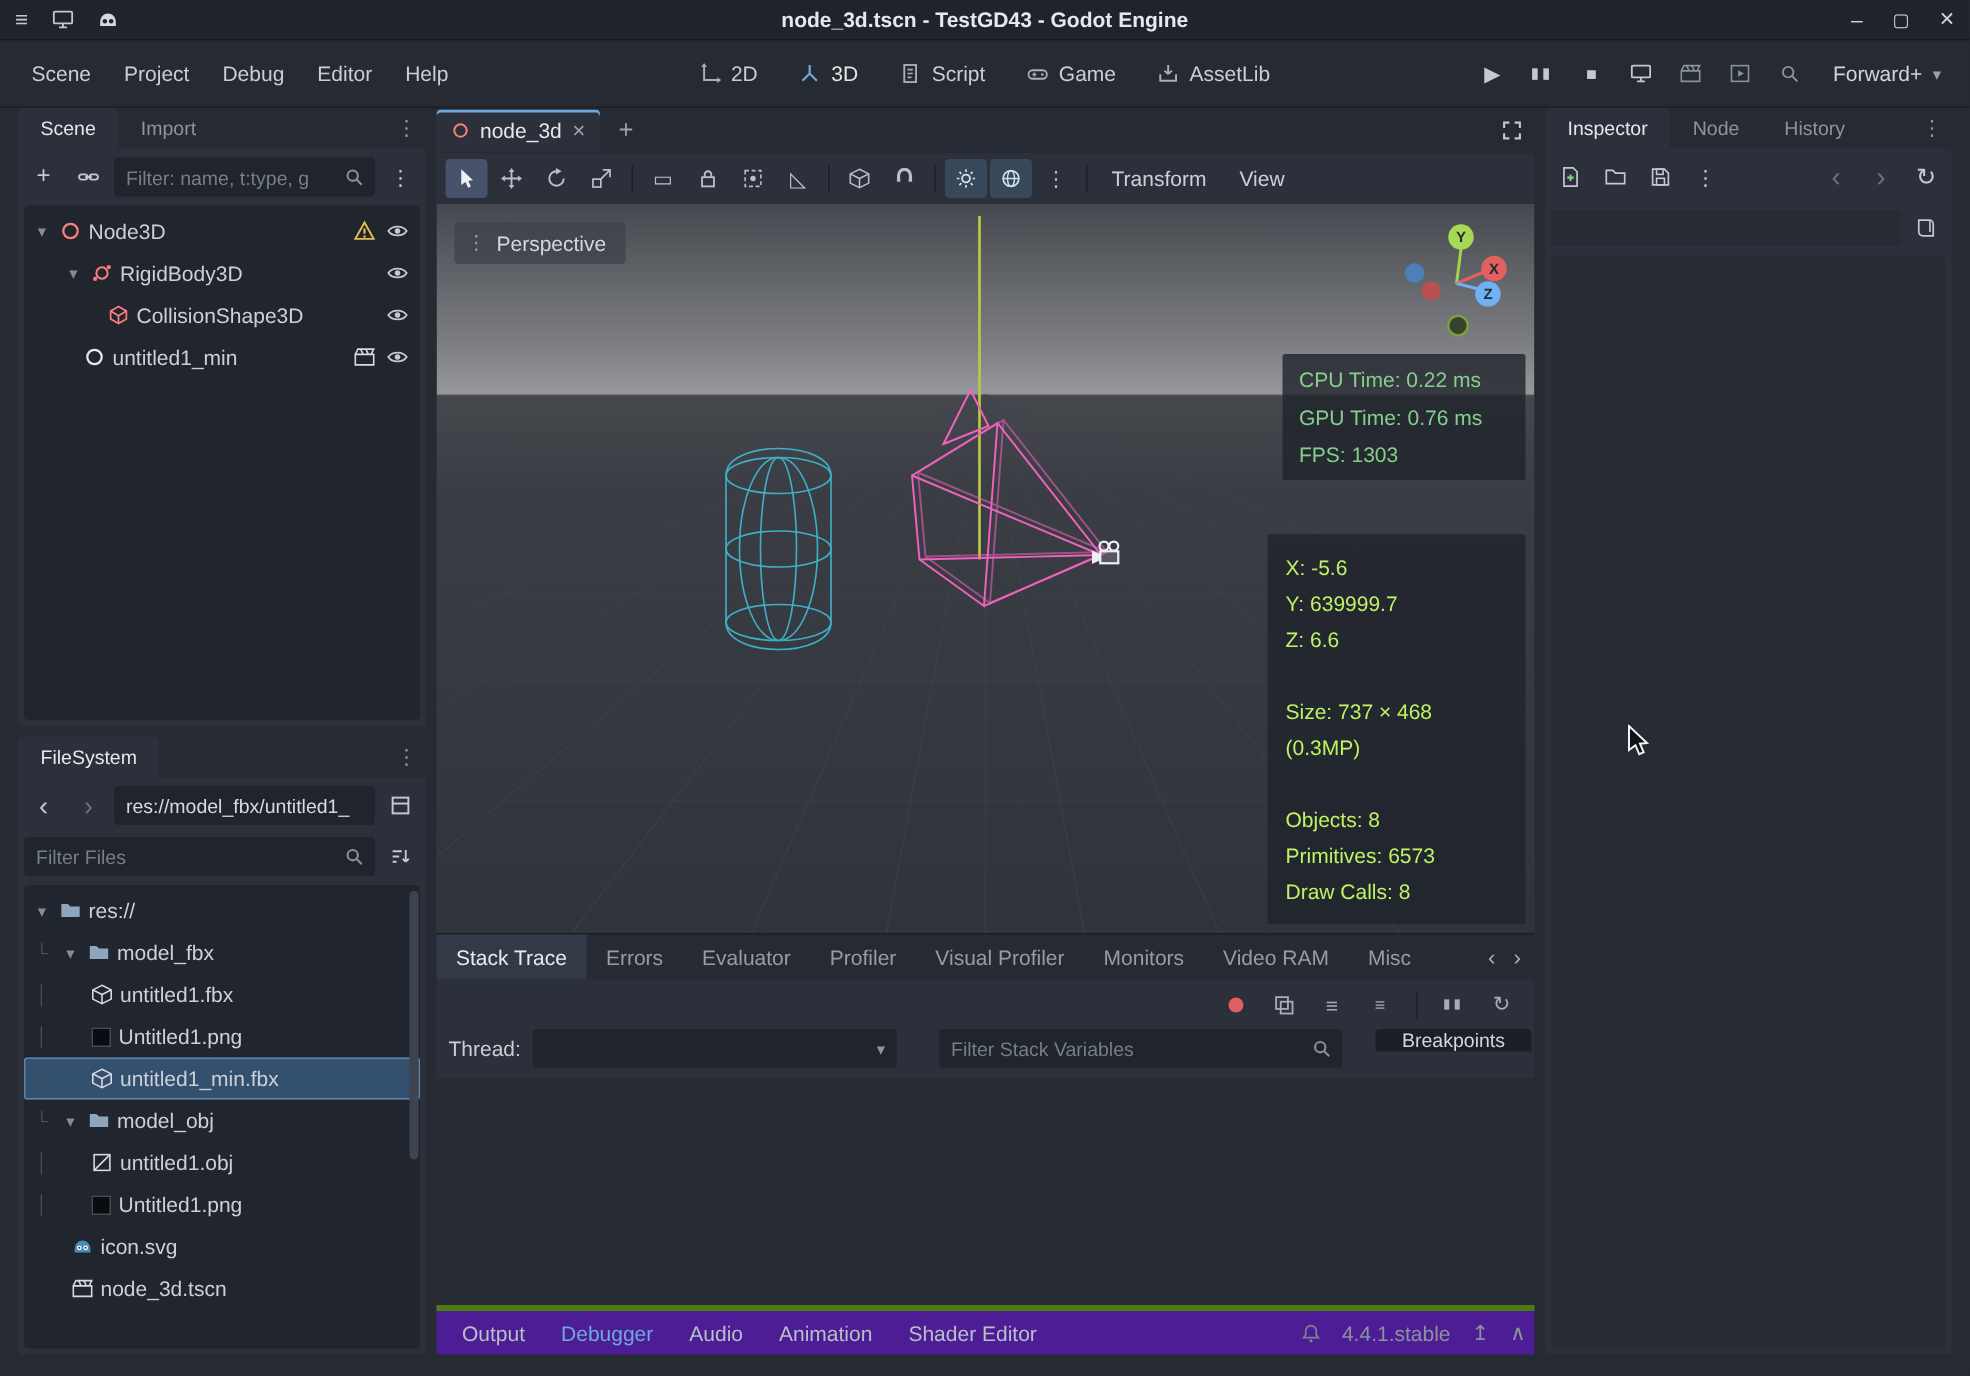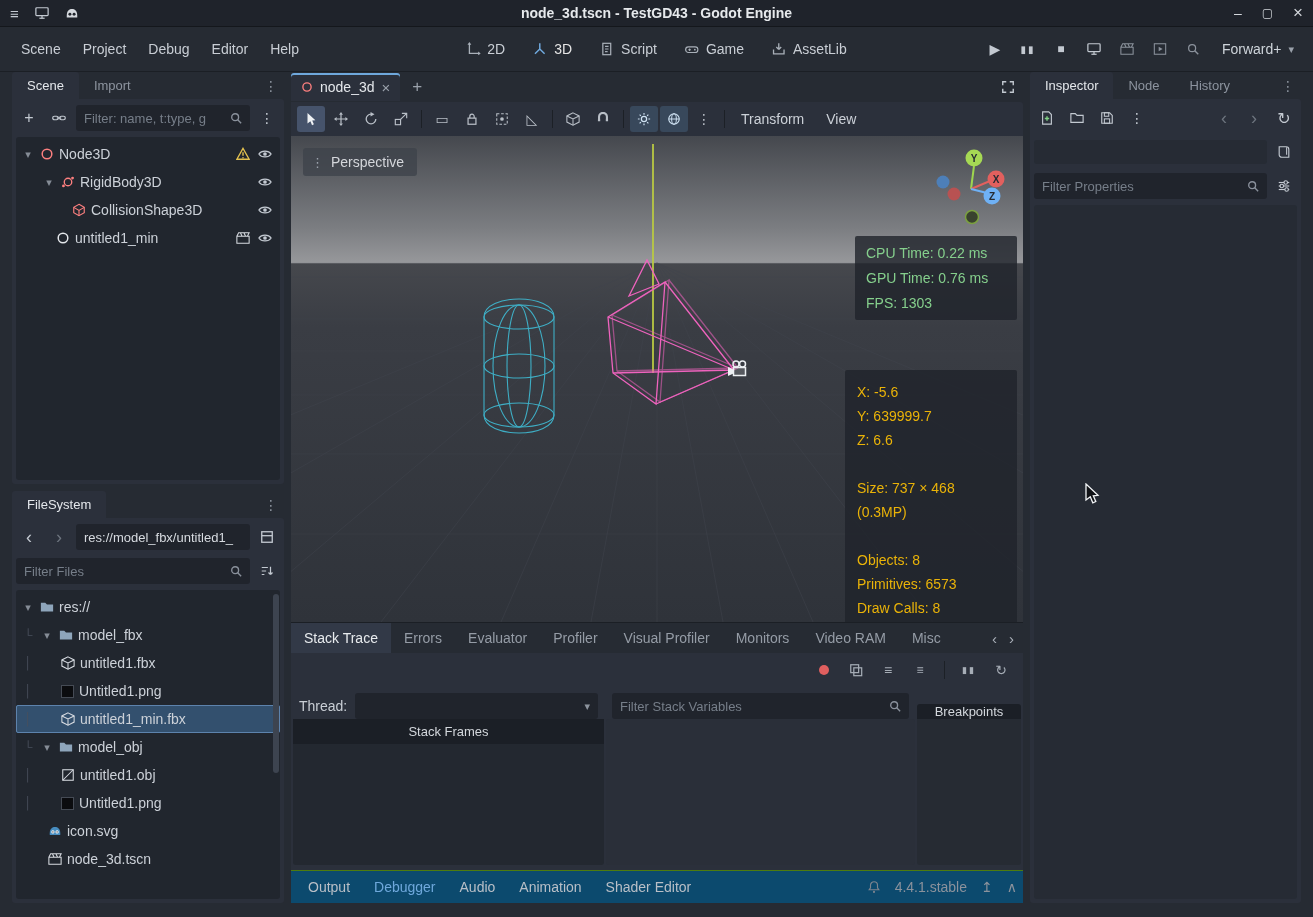--- a/index.html
+++ b/index.html
@@ -69,49 +69,49 @@
   .tb.on{background:#46536b;color:#eef1f4}
   .tb.env{background:rgba(111,168,220,.20);color:#cfe2f2}
   .vsep{width:1px;height:18px;background:#1c2026;margin:0 4px;flex:none}
   .tmenu{padding:6px 10px;color:#ccd1d8}
 
   .viewport{flex:1;position:relative;min-height:0;overflow:hidden;background:#34373d}
   .viewport svg.scene{position:absolute;inset:0;width:100%;height:100%}
   .persp{position:absolute;left:12px;top:12px;height:28px;background:rgba(62,66,74,.78);border-radius:3px;display:flex;align-items:center;gap:7px;padding:0 13px 0 8px;color:#d4d7db;font-size:14px}
   .persp .grip{color:#9aa1ab;font-size:13px}
   .statsbox{position:absolute;right:6px;top:100px;width:162px;background:rgba(31,35,42,.80);padding:9px 11px;display:flex;flex-direction:column;gap:9px;font-size:14px;color:#85cf8c;border-radius:2px}
-  .infobox{position:absolute;right:6px;top:234px;width:172px;background:rgba(31,35,42,.80);padding:10px 12px;font-size:14px;color:#eab308;line-height:24px;border-radius:2px}
+  .infobox{position:absolute;right:6px;top:220px;width:172px;background:rgba(31,35,42,.80);padding:10px 12px;font-size:14px;color:#bef264;line-height:24px;border-radius:2px}
   .infogap{height:24px}
   .camcursor{position:absolute;left:436px;top:224px;width:22px;height:18px}
 
   
   .dbg{height:248px;display:flex;flex-direction:column;background:#262b33;flex:none;border-top:1px solid #1b1f25}
   .dbg-tabs{height:30px;display:flex;align-items:center;flex:none}
   .dbg-tab{padding:0 13px;height:30px;display:flex;align-items:center;color:#959ca6;font-size:14px}
   .dbg-tab.active{background:#323947;color:#e8ebee}
   .dbg-tabnav{margin-left:auto;display:flex;gap:2px;padding-right:4px;color:#aab0b9;font-size:15px}
   .dbg-tabnav span{padding:0 5px}
   .dbg-toolbar{height:33px;display:flex;align-items:center;justify-content:flex-end;gap:8px;padding:0 10px;background:#2b303b;flex:none}
   .dti{width:24px;height:24px;display:flex;align-items:center;justify-content:center;color:#a6adb6;border-radius:3px}
-  .dbg-controls{height:33px;display:flex;align-items:flex-end;background:#2b303b;flex:none;padding:0 2px;gap:6px}
+  .dbg-controls{height:33px;display:flex;align-items:flex-start;background:#2b303b;flex:none;padding:0 2px;gap:20px}
   .dc-left{width:311px;display:flex;align-items:center;gap:8px;padding:0 6px;flex:none}
   .dc-left .lbl{color:#c9ced5}
   .dropdown{flex:1;height:26px;background:#20242c;border-radius:3px;display:flex;align-items:center;justify-content:flex-end;padding:0 8px;color:#8d949f;font-size:11px}
   .dc-mid{flex:1;display:flex;align-items:center;padding:0 2px}
   .dc-right{width:104px;flex:none;display:flex;align-items:stretch}
   .bphead{flex:1;background:#1b1f26;border-radius:3px 3px 0 0;display:flex;align-items:center;justify-content:center;color:#d3d7dc;font-size:13px}
   .dbg-main{flex:1;display:flex;gap:2px;background:#2b303b;padding:0 2px 5px;min-height:0}
   .frames{width:311px;flex:none;display:flex;flex-direction:column}
   .frames-head{height:25px;background:#1b1f26;display:flex;align-items:center;justify-content:center;color:#d3d7dc;font-size:13px;flex:none}
   .frames-body{flex:1;background:#232830;border-radius:0 0 3px 3px}
   .vars-body{flex:1;background:#2a2f39;border-radius:3px}
   .bp-body{width:104px;flex:none;background:#262b33;border-radius:0 0 3px 3px}
 
   
-  .bottom-bar{height:33px;display:flex;align-items:center;background:#0c4a6e;padding:0 6px;gap:2px;flex:none;border-top:1px solid #4d7c0f}
+  .bottom-bar{height:33px;display:flex;align-items:center;background:#4c1d95;padding:0 6px;gap:2px;flex:none;border-top:4px solid #4d7c0f}
   .bb-item{padding:6px 11px;color:#b9bfc7;border-radius:3px}
   .bb-item.active{color:#6fa8dc}
   .bb-right{margin-left:auto;display:flex;align-items:center;gap:14px;color:#8b929c}
   .bb-ic{display:flex;align-items:center;color:#7d848e}
 
   
   .insp-content{flex:1;background:#262b34;border-radius:3px;min-height:0}
   .namefield{flex:1;height:24px;background:#262b34;border-radius:3px}
   .dim{color:#6d747e}
 
@@ -743,28 +743,20 @@
                   <circle cx="6" cy="6" r="4" fill="none" stroke="currentColor" stroke-width="1.6"></circle>
                   <line x1="9" y1="9" x2="13" y2="13" stroke="currentColor" stroke-width="1.6"></line>
                 </svg>
               </span>
           </label>
         </div>
         <div class="dc-right">
           <span class="bphead">Breakpoints</span>
         </div>
       </div>
-      <div class="dbg-main">
-        <div class="frames">
-          <div class="frames-head">Stack Frames</div>
-          <div class="frames-body"></div>
-        </div>
-        <div class="vars-body"></div>
-        <div class="bp-body"></div>
-      </div>
     </div>
 
     <div class="bottom-bar">
       <span class="bb-item">Output</span>
       <span class="bb-item active">Debugger</span>
       <span class="bb-item">Audio</span>
       <span class="bb-item">Animation</span>
       <span class="bb-item">Shader Editor</span>
       <div class="bb-right">
         <span class="bb-ic">
@@ -816,41 +808,20 @@
         </div>
         <div class="prow">
           <span class="namefield"></span>
           <span class="sbtn">
               <svg class="ic14" viewBox="0 0 16 16">
                 <path d="M2.5 2 h8 a3 3 0 0 1 3 3 v9 h-8 a3 3 0 0 1 -3 -3 z" fill="none" stroke="currentColor" stroke-width="1.3"></path>
                 <line x1="11" y1="2.5" x2="11" y2="11" stroke="currentColor" stroke-width="1.2"></line>
               </svg>
             </span>
         </div>
-        <div class="prow">
-          <label class="field">
-            <input placeholder="Filter Properties" style="">
-            <span class="fic">
-                <svg class="ic12" viewBox="0 0 14 14">
-                  <circle cx="6" cy="6" r="4" fill="none" stroke="currentColor" stroke-width="1.6"></circle>
-                  <line x1="9" y1="9" x2="13" y2="13" stroke="currentColor" stroke-width="1.6"></line>
-                </svg>
-              </span>
-          </label>
-          <span class="sbtn">
-              <svg class="ic14" viewBox="0 0 16 16">
-                <line x1="2" y1="4" x2="14" y2="4" stroke="currentColor" stroke-width="1.3"></line>
-                <circle cx="10" cy="4" r="2" fill="#2b303b" stroke="currentColor" stroke-width="1.3"></circle>
-                <line x1="2" y1="8" x2="14" y2="8" stroke="currentColor" stroke-width="1.3"></line>
-                <circle cx="5.5" cy="8" r="2" fill="#2b303b" stroke="currentColor" stroke-width="1.3"></circle>
-                <line x1="2" y1="12" x2="14" y2="12" stroke="currentColor" stroke-width="1.3"></line>
-                <circle cx="11" cy="12" r="2" fill="#2b303b" stroke="currentColor" stroke-width="1.3"></circle>
-              </svg>
-            </span>
-        </div>
         <div class="insp-content"></div>
       </div>
     </div>
   </div>
 </div>
 
 <svg class="mousecursor" width="18" height="22" viewBox="0 0 18 22">
   <path d="M3 1 L3 17 L7.3 13.8 L9.8 19.8 L12.8 18.5 L10.3 12.8 L15 12.3 Z" fill="#101216" stroke="#f2f4f6" stroke-width="1.3"></path>
 </svg>
 

